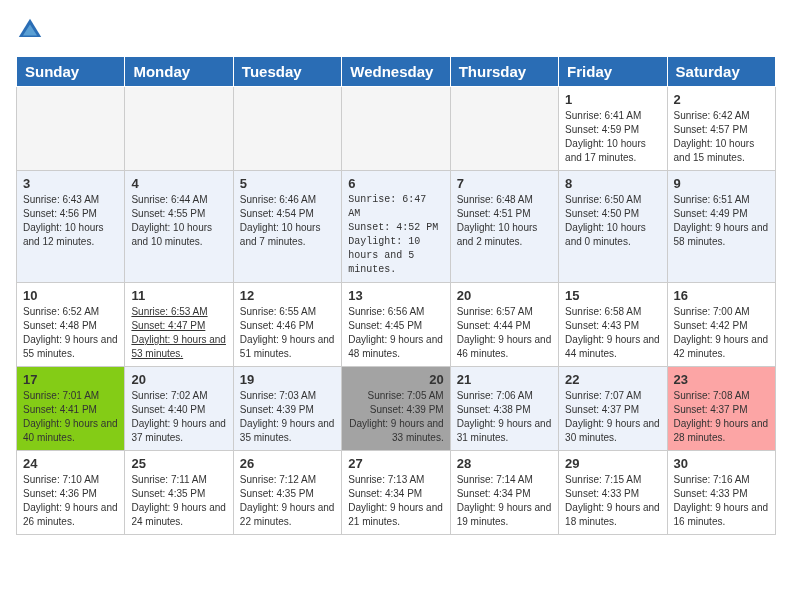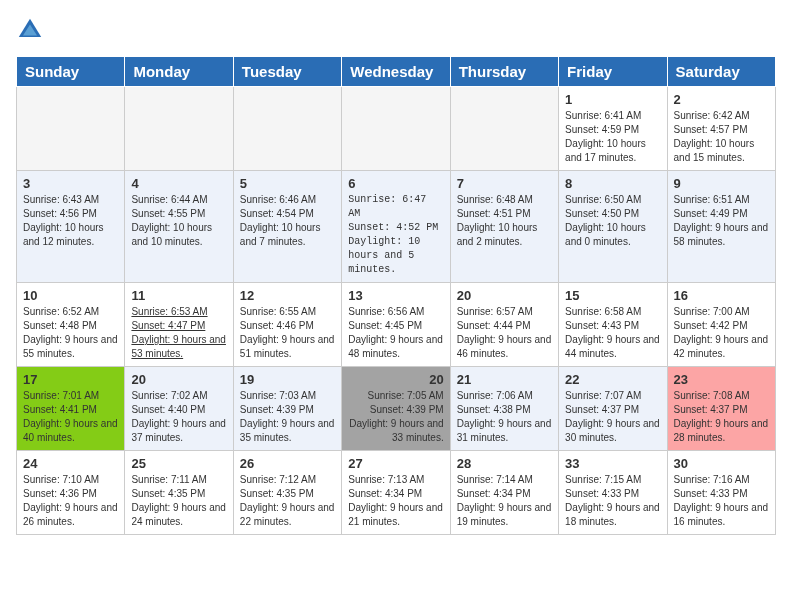--- a/index.html
+++ b/index.html
@@ -293,21 +293,21 @@
 Sunset: 4:34 PM
 Daylight: 9 hours and 21 minutes.</div>
         </td>
         <td>
           <span class="day-num">28</span>
           <div class="day-info" style="white-space: pre-line;">Sunrise: 7:14 AM
 Sunset: 4:34 PM
 Daylight: 9 hours and 19 minutes.</div>
         </td>
         <td>
-          <span class="day-num">33</span>
+          <span class="day-num">29</span>
           <div class="day-info" style="white-space: pre-line;">Sunrise: 7:15 AM
 Sunset: 4:33 PM
 Daylight: 9 hours and 18 minutes.</div>
         </td>
         <td>
           <span class="day-num">30</span>
           <div class="day-info" style="white-space: pre-line;">Sunrise: 7:16 AM
 Sunset: 4:33 PM
 Daylight: 9 hours and 16 minutes.</div>
         </td>

